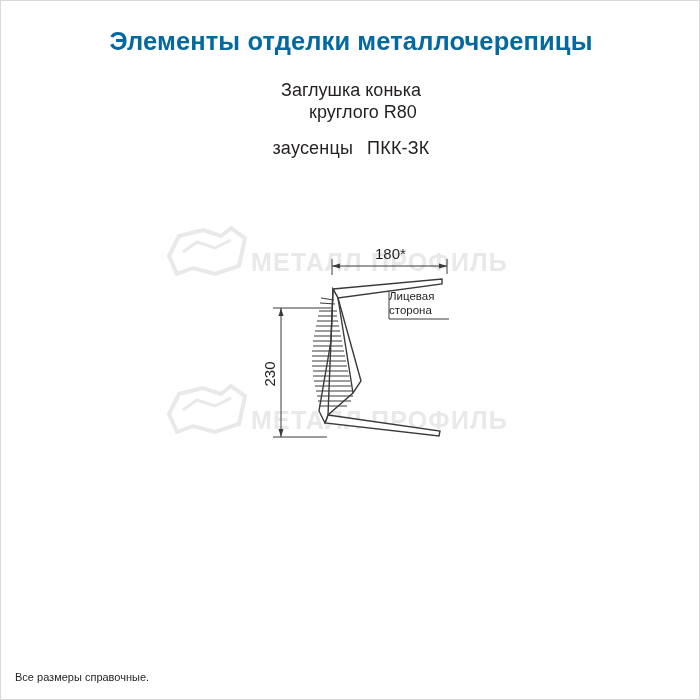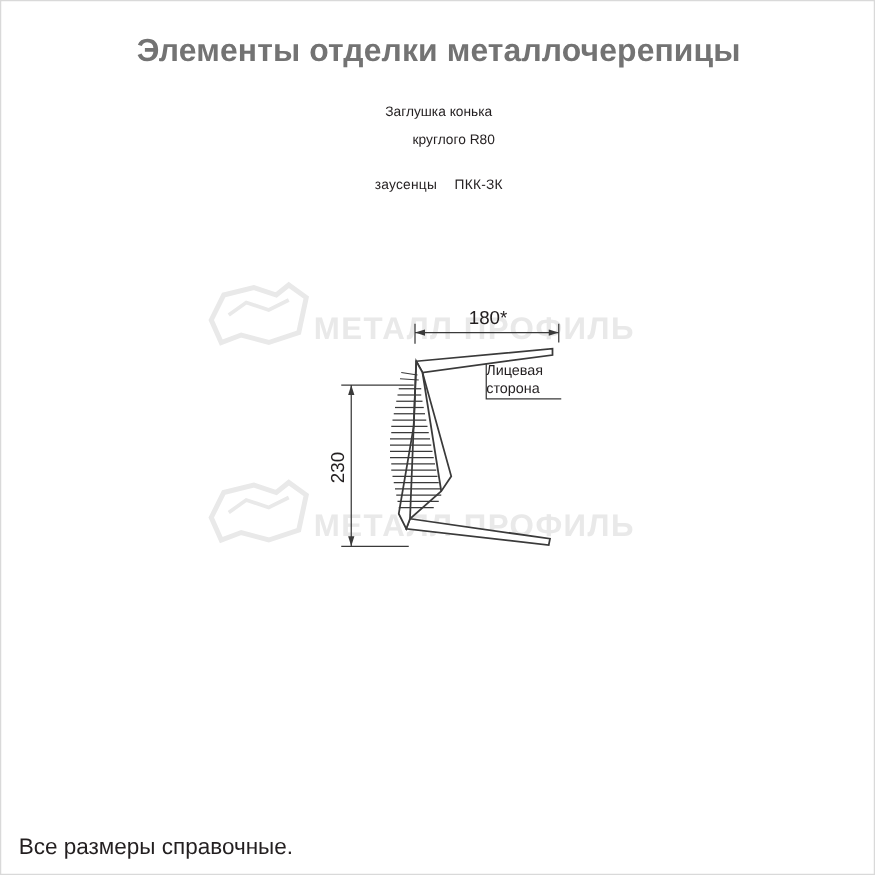--- a/index.html
+++ b/index.html
@@ -23,29 +23,29 @@
   }
   .title {
     position: absolute;
     top: 26px;
     left: 0;
     width: 700px;
     text-align: center;
     font-size: 25.5px;
     font-weight: bold;
     letter-spacing: 0.1px;
-    color: #737373;
+    color: #0369a1;
   }
   .subtitle {
     position: absolute;
     top: 78px;
     left: 0;
     width: 700px;
     text-align: center;
-    font-size: 11px;
+    font-size: 18px;
     line-height: 22px;
     color: #231f20;
   }
   .subtitle .line2 { display: block; margin-left: 24px; }
   .subtitle .line3 {
     display: block;
     margin-top: 14px;
     letter-spacing: 0.2px;
   }
   .subtitle .code { margin-left: 14px; }
@@ -55,21 +55,21 @@
     top: 170px;
     left: 0;
     width: 584px;
     height: 330px;
   }
 
   .footer {
     position: absolute;
     left: 14px;
     bottom: 12px;
-    font-size: 18px;
+    font-size: 11px;
     line-height: 19px;
     color: #231f20;
   }
   .footer div { white-space: nowrap; }
 
   svg { display: block; }
   .wm-text {
     font-family: "Liberation Sans", sans-serif;
     font-size: 25px;
     font-weight: bold;

